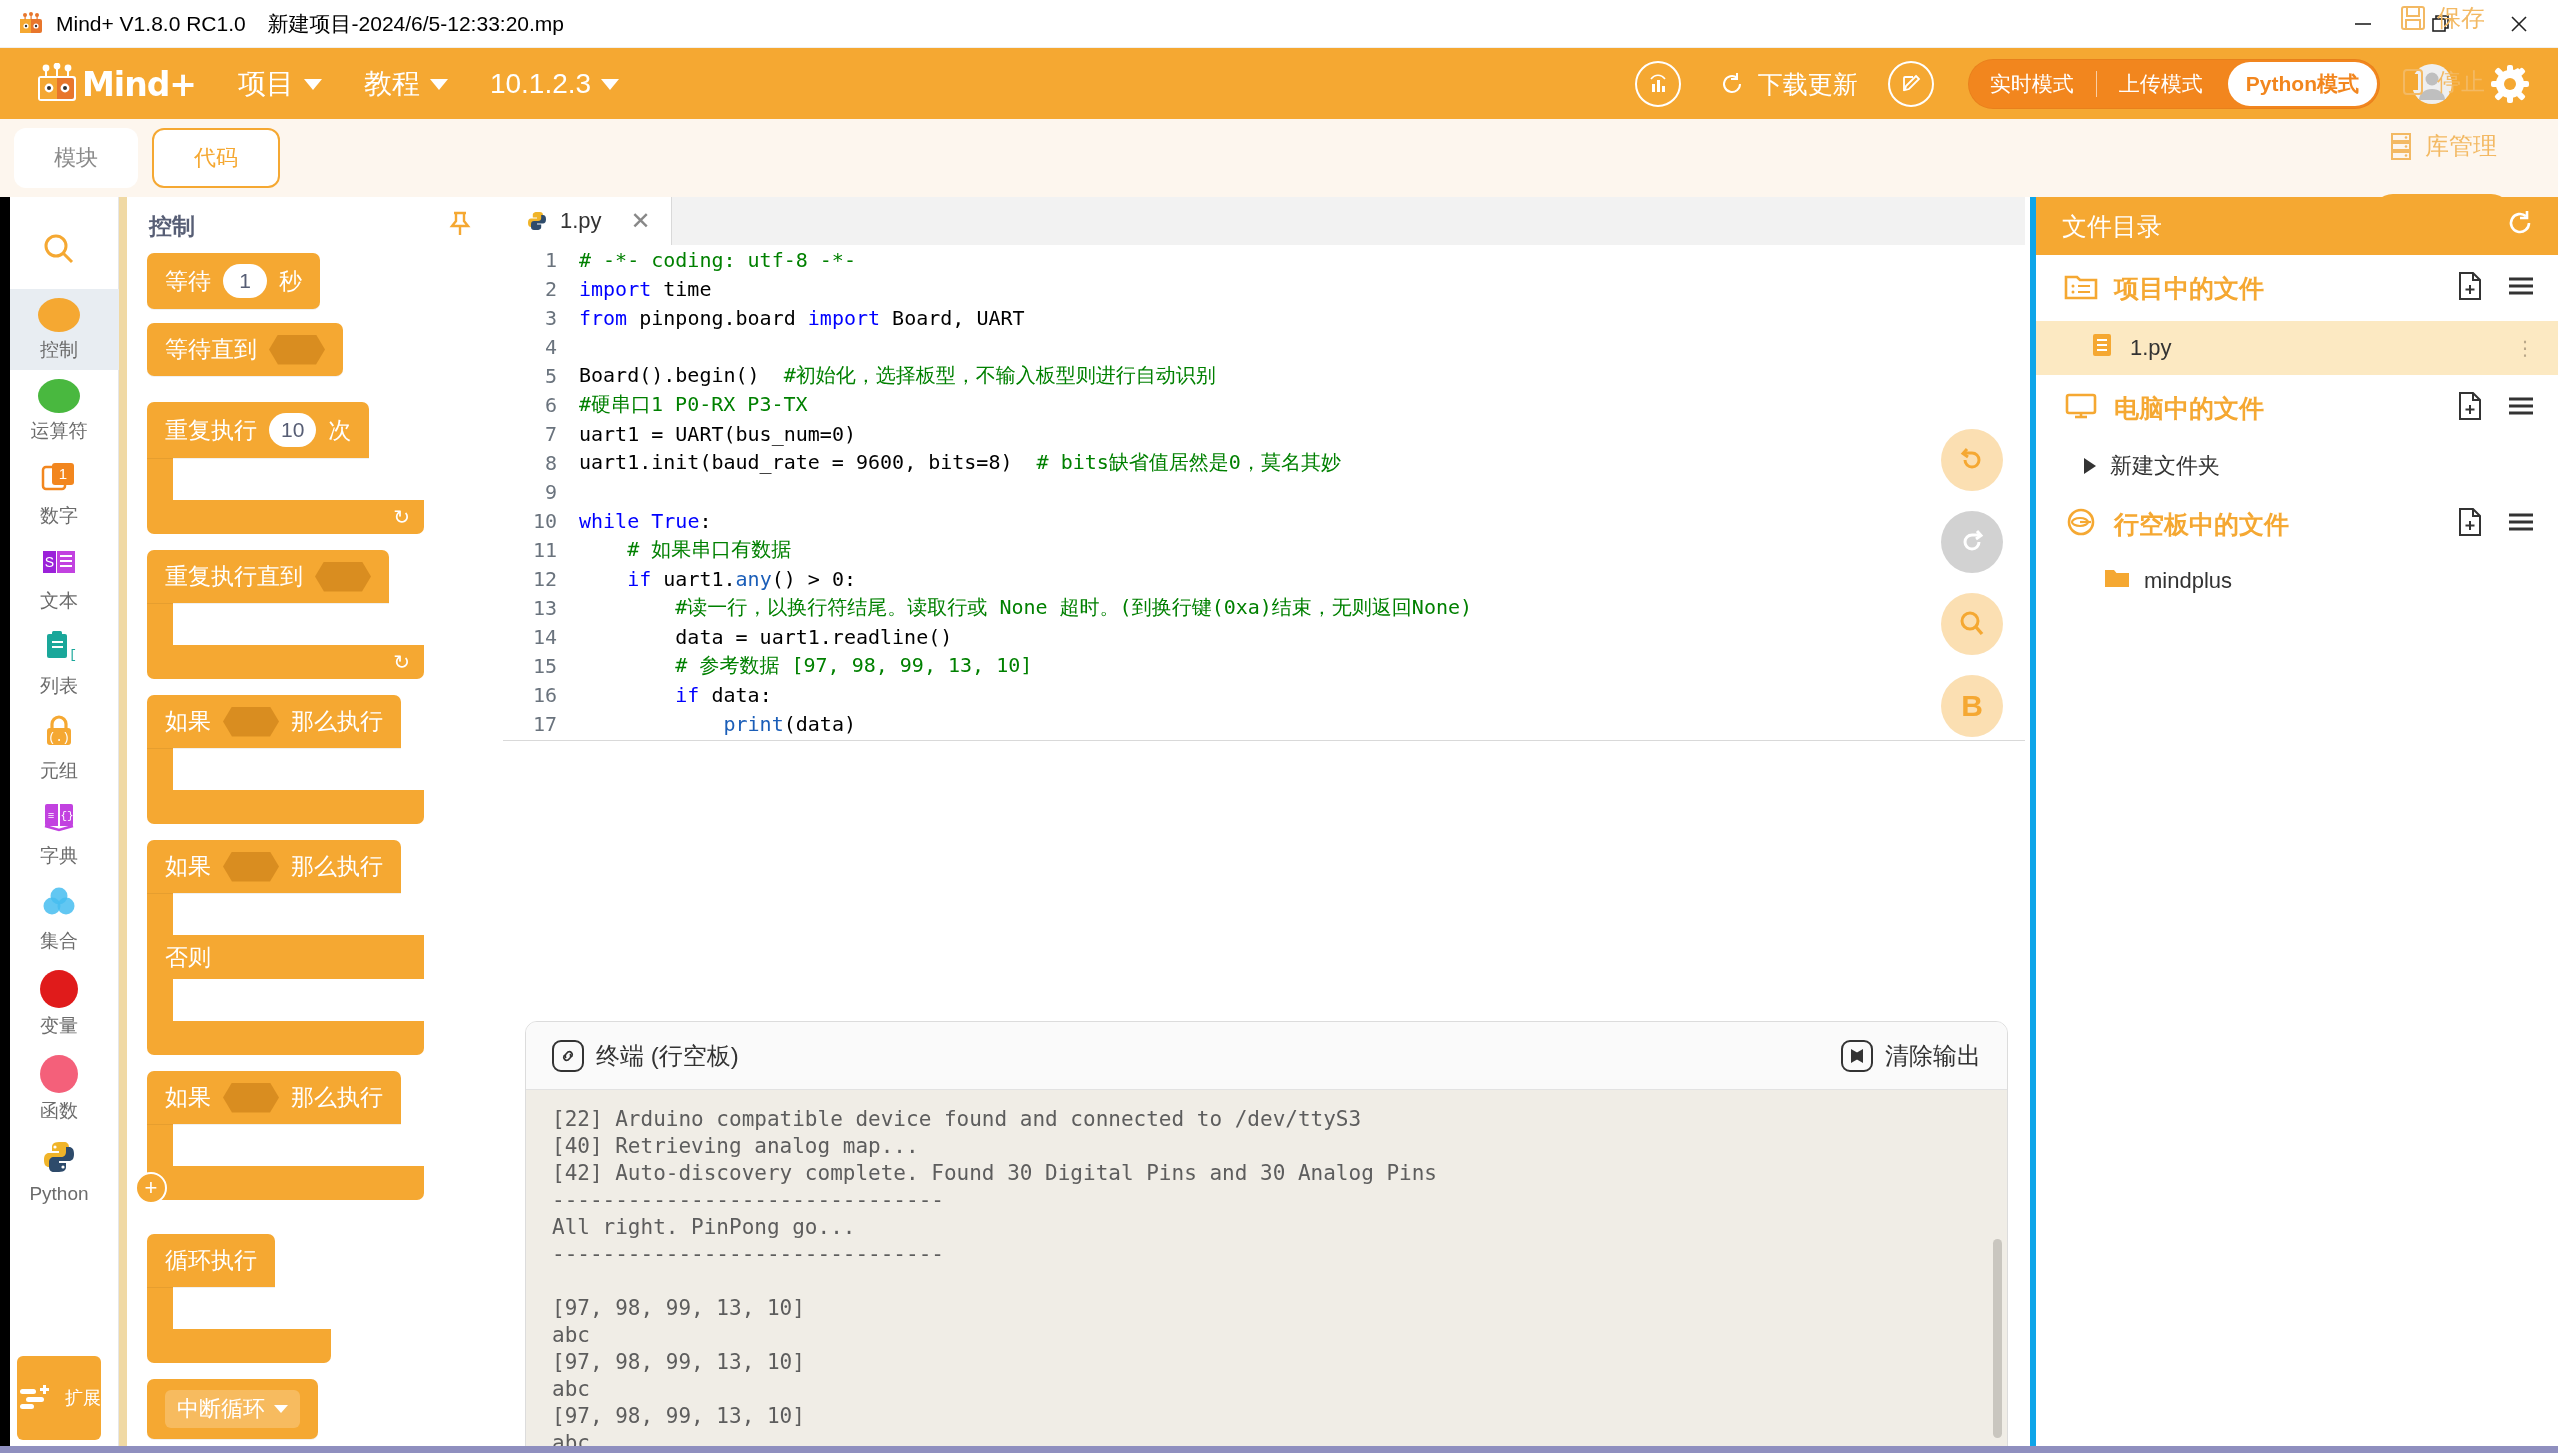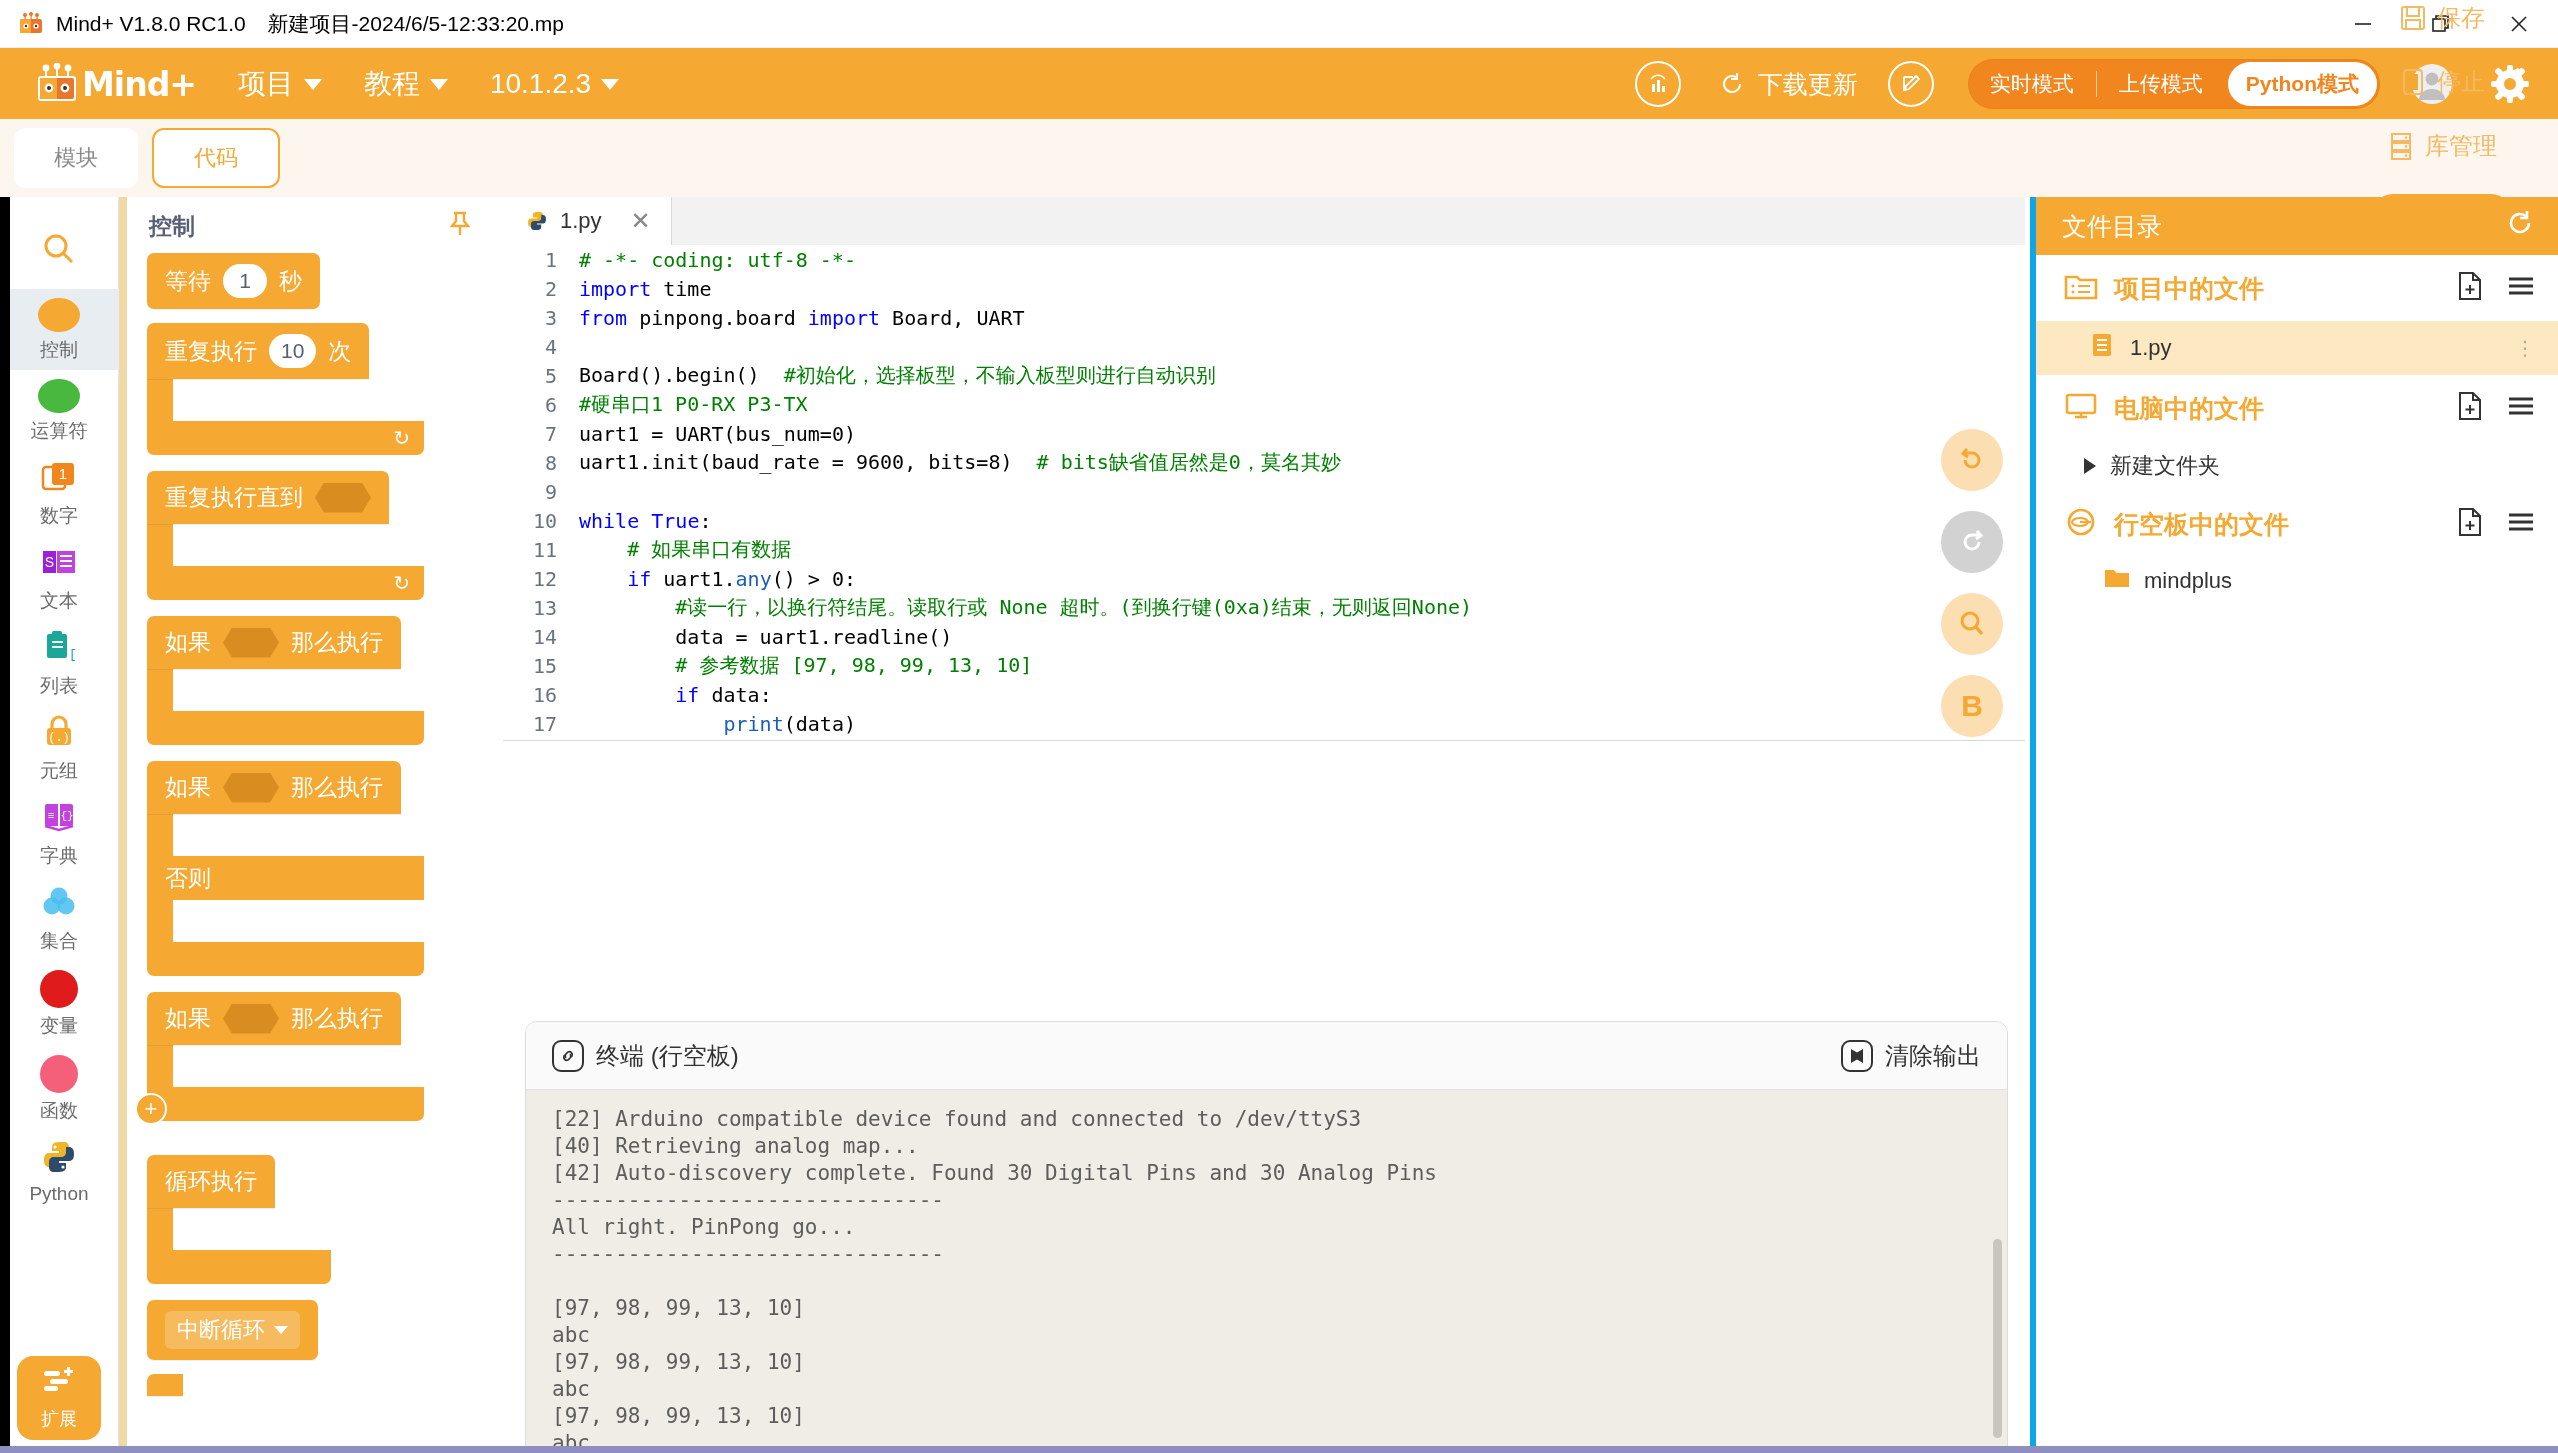--- a/index.html
+++ b/index.html
@@ -98,21 +98,21 @@
   .rail-search { margin: 18px 0 16px 0; }
   .rail-item {
     width: 119px; display: flex; flex-direction: column; align-items: center;
     padding: 9px 0 7px 0; gap: 5px;
   }
   .rail-item.sel { background: #e8edf2; }
   .rail-label { font-size: 19px; color: #6b6b6b; white-space: nowrap; }
   .rail-dot { width: 42px; height: 34px; border-radius: 50%; }
   .rail-ext {
     margin-top: auto; margin-bottom: 14px; width: 84px; height: 84px; background: #f5a832;
-    border-radius: 16px; display: flex; flex-direction: column; align-items: center;
+    border-radius: 6px; display: flex; flex-direction: row; align-items: center;
     justify-content: center; gap: 12px; color: #fff;
   }
   .rail-ext .rail-label { color: #fff; font-size: 18px; }
 
   
   .palette {
     position: absolute; left: 119px; top: 197px; width: 378px; height: 1257px;
     background: #fff; overflow: hidden;
   }
   .palette-edge { position: absolute; left: 0; top: 0; width: 8px; height: 1257px; background: #f0d9a4; }
@@ -541,20 +541,26 @@
   <div class="blocks">
 
     <div class="blk-row">
       <div class="blk">
         <span>等待</span>
         <span class="oval">1</span>
         <span>秒</span>
       </div>
     </div>
 
+    <div class="blk-row" style="margin-bottom:26px">
+      <div class="blk">
+        <span>等待直到</span>
+        <span class="hex"></span>
+      </div>
+    </div>
 
     <div class="c-wrap">
       <div class="blk c-top">
         <span>重复执行</span>
         <span class="oval">10</span>
         <span>次</span>
       </div>
       <div class="c-body">
           <div class="c-left"></div>
         </div>

